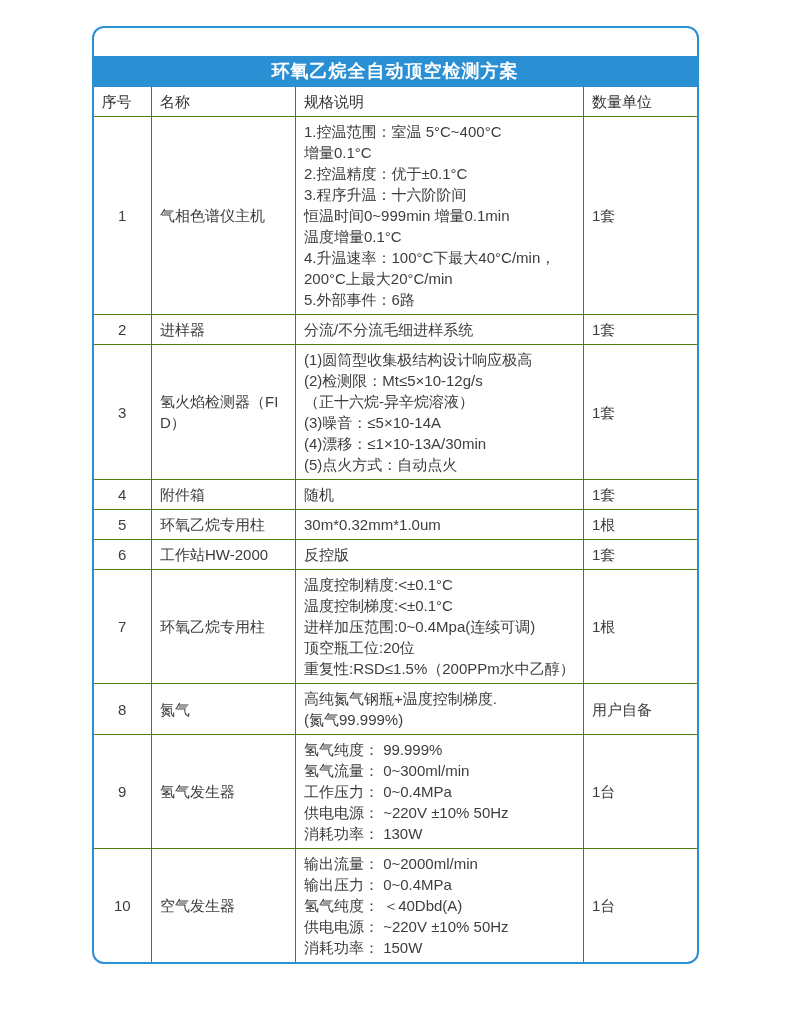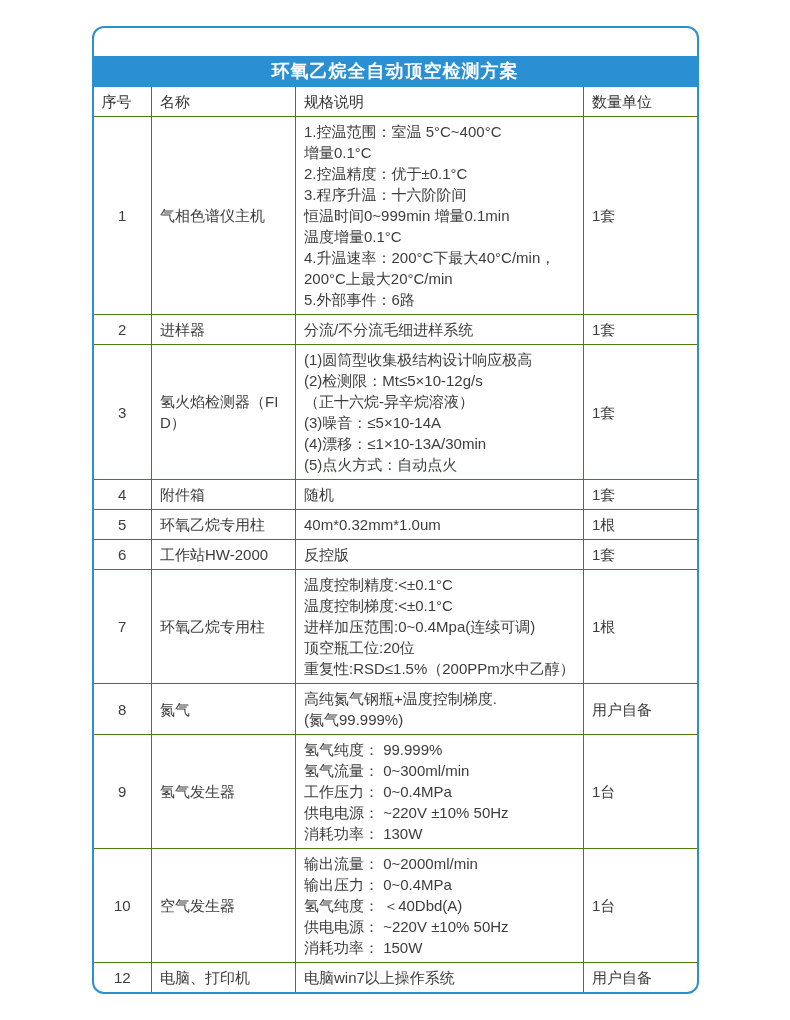--- a/index.html
+++ b/index.html
@@ -89,21 +89,21 @@
         <tr>
           <td class="cell-no">1</td>
           <td>气相色谱仪主机</td>
           <td>
             <div class="spec-line">1.控温范围：室温 5°C~400°C</div>
             <div class="spec-line">增量0.1°C</div>
             <div class="spec-line">2.控温精度：优于±0.1°C</div>
             <div class="spec-line">3.程序升温：十六阶阶间</div>
             <div class="spec-line">恒温时间0~999min 增量0.1min</div>
             <div class="spec-line">温度增量0.1°C</div>
-            <div class="spec-line">4.升温速率：200°C下最大40°C/min，</div>
+            <div class="spec-line">4.升温速率：100°C下最大40°C/min，</div>
             <div class="spec-line">200°C上最大20°C/min</div>
             <div class="spec-line">5.外部事件：6路</div>
           </td>
           <td>1套</td>
         </tr>
         <tr>
           <td class="cell-no">2</td>
           <td>进样器</td>
           <td>
             <div class="spec-line">分流/不分流毛细进样系统</div>
@@ -128,21 +128,21 @@
           <td>附件箱</td>
           <td>
             <div class="spec-line">随机</div>
           </td>
           <td>1套</td>
         </tr>
         <tr>
           <td class="cell-no">5</td>
           <td>环氧乙烷专用柱</td>
           <td>
-            <div class="spec-line">40m*0.32mm*1.0um</div>
+            <div class="spec-line">30m*0.32mm*1.0um</div>
           </td>
           <td>1根</td>
         </tr>
         <tr>
           <td class="cell-no">6</td>
           <td>工作站HW-2000</td>
           <td>
             <div class="spec-line">反控版</div>
           </td>
           <td>1套</td>
@@ -185,23 +185,15 @@
           <td>空气发生器</td>
           <td>
             <div class="spec-line">输出流量： 0~2000ml/min</div>
             <div class="spec-line">输出压力： 0~0.4MPa</div>
             <div class="spec-line">氢气纯度： ＜40Dbd(A)</div>
             <div class="spec-line">供电电源： ~220V ±10% 50Hz</div>
             <div class="spec-line">消耗功率： 150W</div>
           </td>
           <td>1台</td>
         </tr>
-        <tr>
-          <td class="cell-no">12</td>
-          <td>电脑、打印机</td>
-          <td>
-            <div class="spec-line">电脑win7以上操作系统</div>
-          </td>
-          <td>用户自备</td>
-        </tr>
       </tbody>
   </table>
 </div>
 
 </body></html>

